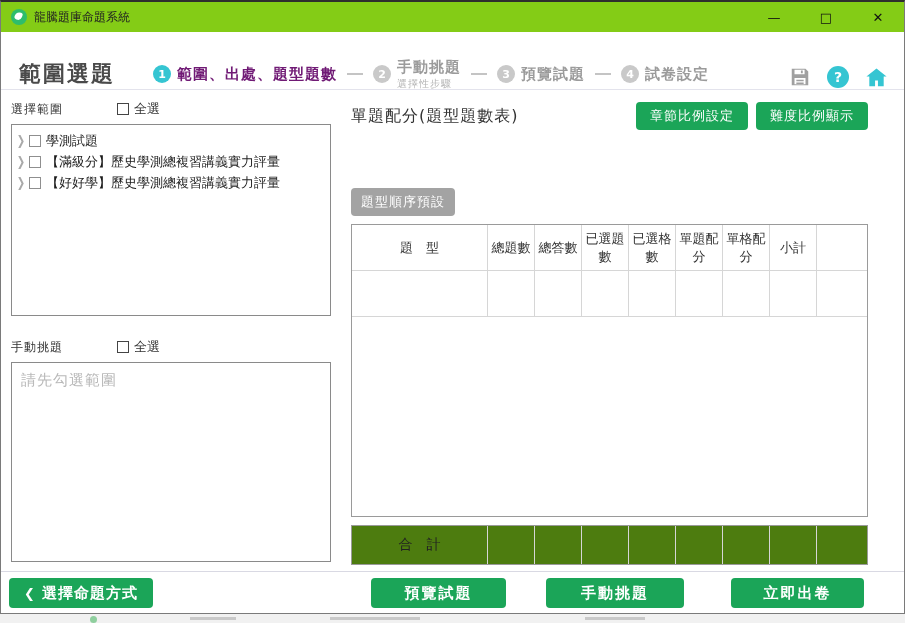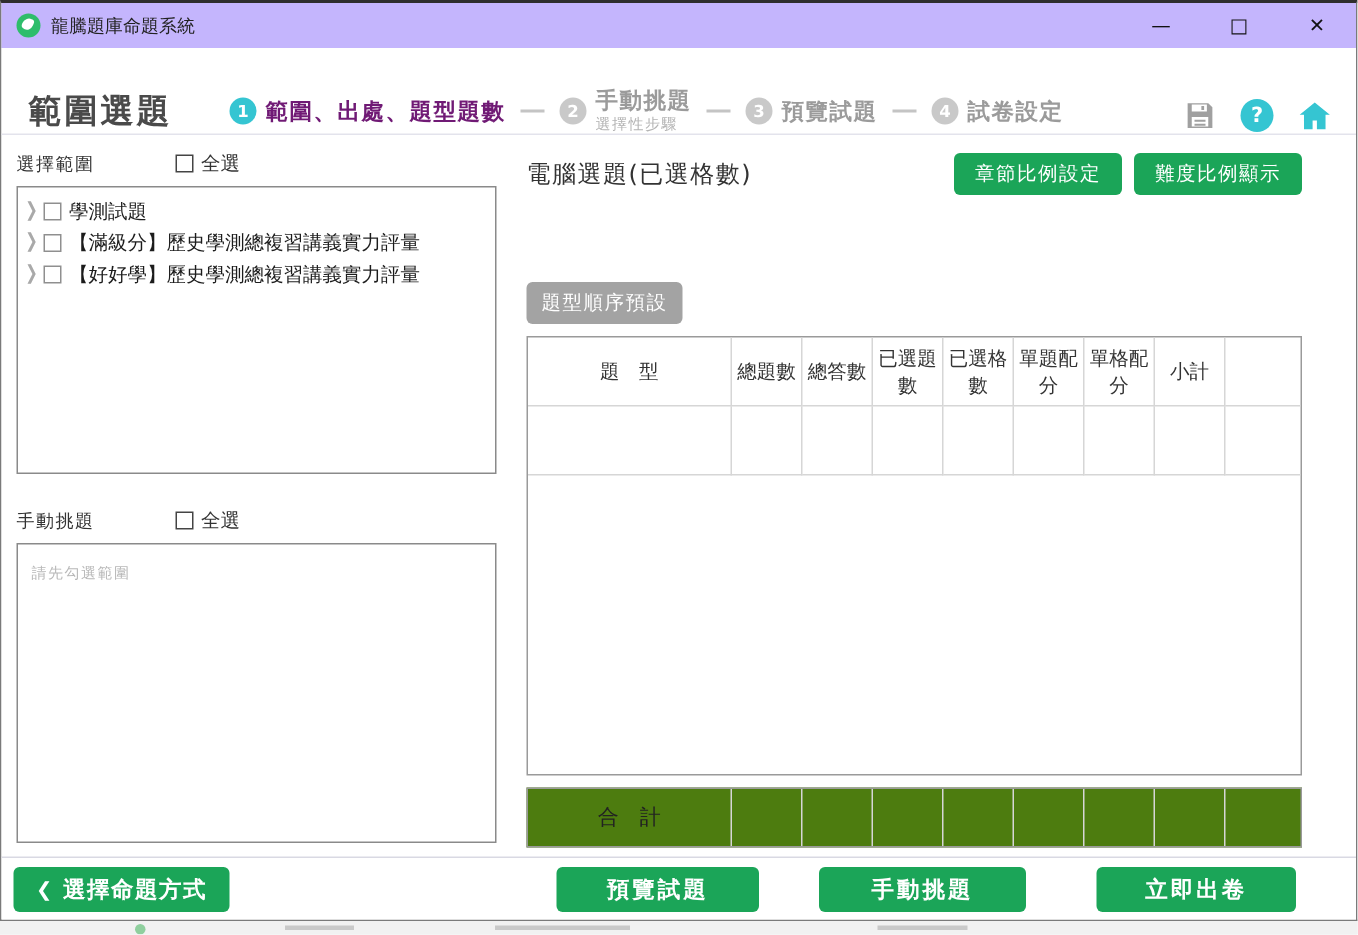--- a/index.html
+++ b/index.html
@@ -7,21 +7,21 @@
   body {
     font-family:"DejaVu Sans","Liberation Sans",sans-serif;
     background:#e9e9e9; color:#333; overflow:hidden;
   }
   .window{
     width:905px; height:614px; background:#fff;
     border:1px solid #7a7a7a; border-top:2px solid #2e2e2e;
     display:flex; flex-direction:column; position:relative;
   }
   
-  .titlebar{ height:30px; display:flex; align-items:center; padding-left:10px; background:#c4b5fd; flex:0 0 auto;}
+  .titlebar{ height:30px; display:flex; align-items:center; padding-left:10px; background:#84cc16; flex:0 0 auto;}
   .logo{ width:16px; height:16px; border-radius:50%; background:#2ebd6b; position:relative; margin-right:7px;}
   .logo::after{ content:""; position:absolute; left:4px; top:3px; width:7px; height:8px;
     background:#fff; border-radius:70% 30% 60% 40%; transform:rotate(25deg);}
   .app-title{ font-size:12px; color:#222; }
   .win-controls{ margin-left:auto; display:flex; align-items:center; height:100%; }
   .win-btn{ width:52px; height:100%; display:flex; align-items:center; justify-content:center;
     font-size:13px; color:#111; cursor:default; }
   
   .navbar{ height:58px; display:flex; align-items:flex-end; padding:0 16px 0 18px;
     border-bottom:1px solid #e3e3ec; flex:0 0 auto; background:#fff;}
@@ -46,21 +46,21 @@
   .panel-head{ display:flex; align-items:center; margin-bottom:6px;}
   .panel-title{ font-size:12px; color:#333; width:106px; letter-spacing:1px;}
   .selectall{ display:flex; align-items:center; gap:5px; font-size:13px; color:#333; cursor:pointer;}
   .cb{ width:12px; height:12px; border:1px solid #444; background:#fff; display:inline-block; flex:0 0 auto;}
   .range-box{ width:320px; height:192px; border:1px solid #8a8a8a; background:#fff; padding:5px 2px; overflow:hidden;}
   .tree-item{ display:flex; align-items:center; height:21px; font-size:13px; color:#1c1c1c; cursor:default;}
   .tree-caret{ color:#a9a9a9; font-size:10px; width:14px; text-align:center; cursor:pointer; transform:scaleY(1.3);}
   .tree-cb{ width:12px; height:12px; border:1px solid #8f8f8f; background:#fff; margin:0 5px 0 1px; flex:0 0 auto; cursor:pointer;}
   .source-head{ margin-top:22px; }
   .source-box{ width:320px; height:200px; border:1px solid #8a8a8a; background:#fff; padding:7px 9px;}
-  .placeholder{ font-size:10px; color:#b8b8b8; letter-spacing:1px;}
+  .placeholder{ font-size:15px; color:#b8b8b8; letter-spacing:1px;}
   .right-panel{ flex:1 1 auto; padding:12px 26px 0 10px;}
   .rp-head{ display:flex; align-items:center; }
   .rp-title{ font-size:16px; color:#333; letter-spacing:1px;}
   .rp-buttons{ margin-left:auto; display:flex; gap:8px;}
   .btn-green-sm{ background:#1ba558; color:#fff; font-size:13px; border:none; border-radius:4px;
     padding:5px 14px; letter-spacing:1px; cursor:pointer; font-family:inherit;}
   .btn-gray-sm{ background:#a3a3a3; color:#fff; font-size:13px; border:none; border-radius:4px;
     padding:5px 10px; margin-top:58px; letter-spacing:1px; cursor:pointer; font-family:inherit;}
   .qtable{ margin-top:8px; border:1px solid #9a9a9a; height:293px; background:#fff;}
   .qrow{ display:grid; grid-template-columns:136px repeat(7,47px) 1fr; }
@@ -179,21 +179,21 @@
           <span>全選</span>
         </span>
       </div>
       <div class="source-box">
         <span class="placeholder">請先勾選範圍</span>
       </div>
     </div>
 
     <div class="right-panel">
       <div class="rp-head">
-        <span class="rp-title">電腦選題(已選格數)</span>
+        <span class="rp-title">單題配分(題型題數表)</span>
         <div class="rp-buttons">
           <button class="btn-green-sm">章節比例設定</button>
           <button class="btn-green-sm">難度比例顯示</button>
         </div>
       </div>
 
       <button class="btn-gray-sm">題型順序預設</button>
 
       <div class="qtable">
         <div class="qrow">

